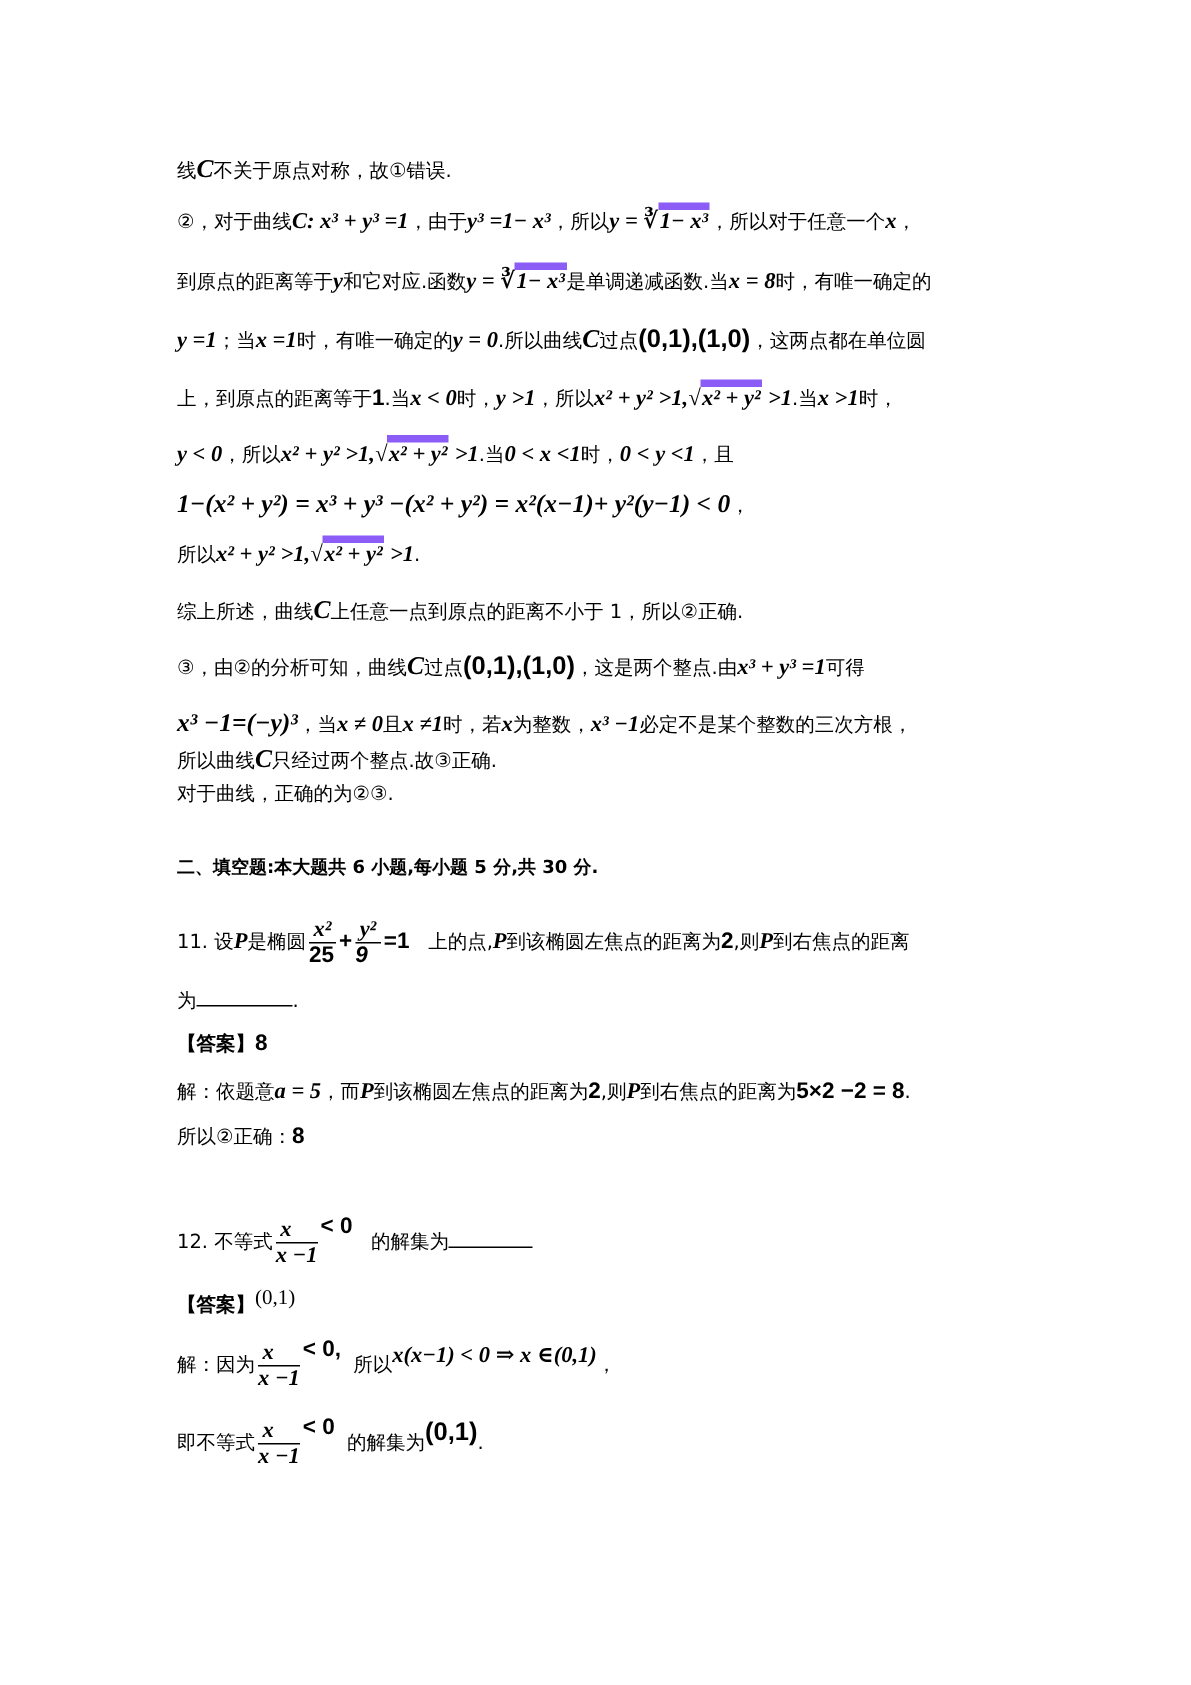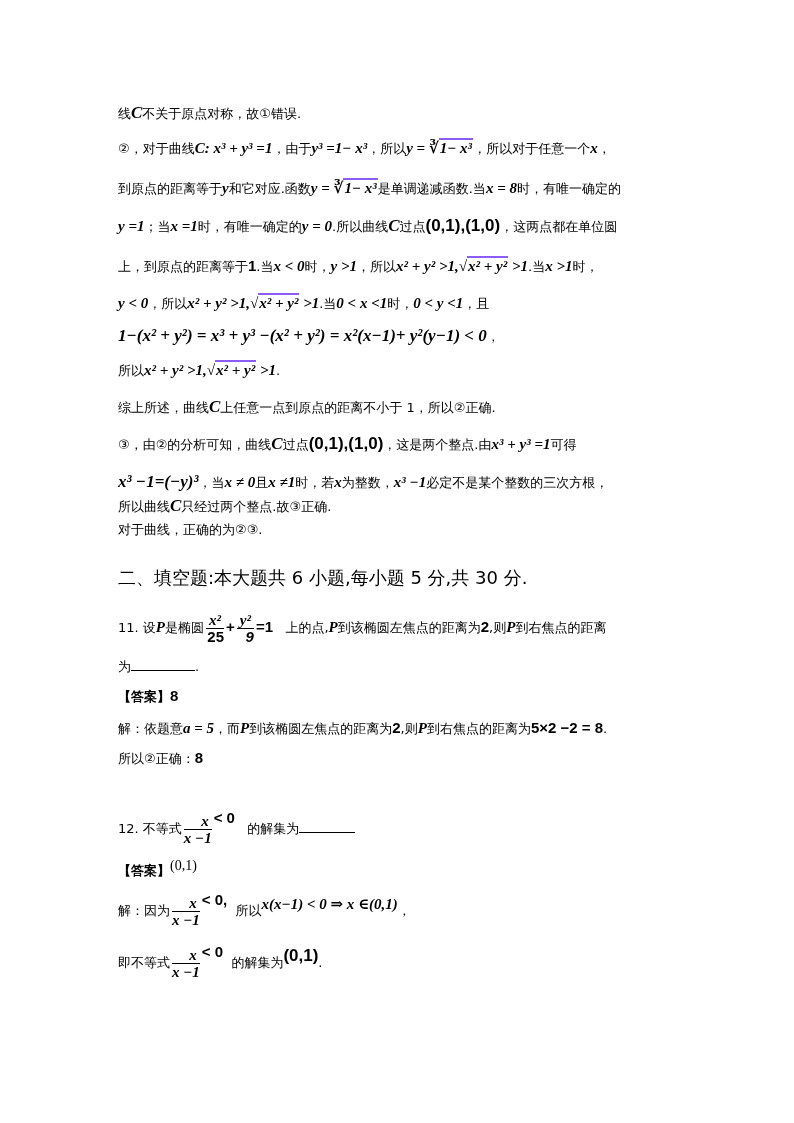--- a/index.html
+++ b/index.html
@@ -2,27 +2,27 @@
 <html><head>
 <meta charset="utf-8">
 <style>
   html, body { margin: 0; padding: 0; background: #ffffff; }
   body { width: 794px; height: 1123px; position: relative; overflow: hidden;
          font-family: "DejaVu Sans", sans-serif; color: #000; font-size: 13px; }
   .line { position: absolute; left: 118px; white-space: nowrap; font-size: 13px; line-height: 16px; }
   .m { font-family: "Liberation Serif", "DejaVu Serif", serif; font-weight: bold; font-style: italic; font-size: 15px; }
   .mn { font-family: Liberation Sans, sans-serif; font-weight: bold; font-size: 15px; }
   .big { font-size: 17px; }
-  .sec { font-weight: normal; font-size: 18px; }
-  .frac { display: inline-block; vertical-align: middle; text-align: right; margin: 0 2px; }
+  .sec { font-weight: bold; font-size: 12px; }
+  .frac { display: inline-block; vertical-align: middle; text-align: left; margin: 0 2px; }
   .frac .num { display: block; border-bottom: 1px solid #000; padding: 0 3px; line-height: 16px; }
   .frac .den { display: block; line-height: 16px; }
   .blank { display: inline-block; border-bottom: 1px solid #000; height: 12px; vertical-align: baseline; }
   .ans-tag { font-weight: bold; }
-  .sqrt { border-top: 2px solid #8b5cf6; padding: 0 1px; }
+  .sqrt { border-top: 5px solid #8b5cf6; padding: 0 1px; }
   .plain { font-family: "Liberation Serif", serif; font-size: 14px; }
 </style>
 </head>
 <body>
 
 <div class="line" style="top:105px">
   <span>线</span><span class="m big">C</span><span>不关于原点对称，故①错误.</span>
 </div>
 
 <div class="line" style="top:140px">

